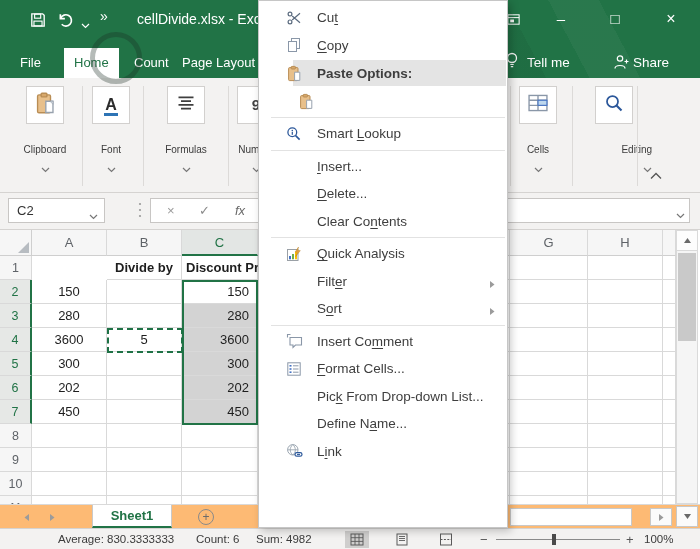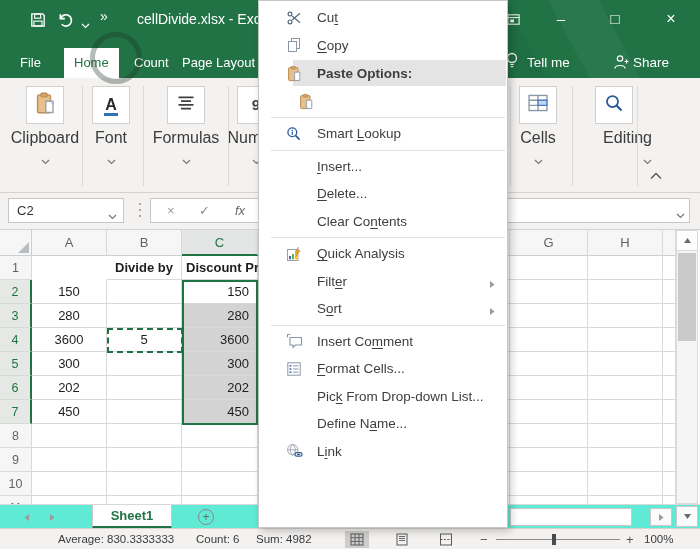--- a/index.html
+++ b/index.html
@@ -23,30 +23,30 @@
 .tab.active{background:#fff;color:#217346}
 .bulb{position:absolute;left:504px;top:51px;width:18px;height:22px}
 .tellme{position:absolute;left:527px;top:48px;height:30px;line-height:30px;color:#fff;font-size:13.5px}
 .person{position:absolute;left:613px;top:53px;width:18px;height:20px}
 .sharelb{position:absolute;left:633px;top:48px;height:30px;line-height:30px;color:#fff;font-size:13.5px}
 
 
 .ribbon{position:absolute;left:0;top:78px;width:700px;height:115px;background:#F3F2F1;border-bottom:1px solid #D5D3D1}
 .grp{position:absolute;top:8px;width:76px;text-align:center}
 .grp-btn{width:38px;height:38px;background:#fff;border:1px solid #D2D0CE;margin:0 auto;display:flex;align-items:center;justify-content:center}
-.grp-label{font-size:16px;color:#3B3B3B;margin-top:5px;white-space:nowrap}
+.grp-label{font-size:10px;color:#3B3B3B;margin-top:20px;white-space:nowrap}
 .grp-chev{margin-top:4px;height:8px}
 .gdiv{position:absolute;top:8px;width:1px;height:100px;background:#DCDAD8}
 .collapse{position:absolute;left:650px;top:88px;width:14px;height:10px}
 .font-A{font-weight:bold;font-size:16px;color:#2b2b2b;border-bottom:3px solid #2E74B5;line-height:1.05;padding:0 1px}
 .num-9{font-size:15px;color:#444;font-weight:bold}
 
 
 .frow{position:absolute;left:0;top:193px;width:700px;height:37px;background:#F3F2F1;border-bottom:1px solid #D5D3D1}
-.namebox{position:absolute;left:8px;top:5px;width:116px;height:25px;background:#fff;border:1px solid #C8C6C4;font-size:13px;color:#333;display:flex;align-items:center;padding-left:8px}
+.namebox{position:absolute;left:8px;top:5px;width:97px;height:25px;background:#fff;border:1px solid #C8C6C4;font-size:13px;color:#333;display:flex;align-items:center;padding-left:8px}
 .nb-chev{position:absolute;right:6px;top:9px;width:9px;height:7px}
 .fdots{position:absolute;left:137px;top:8px;width:8px;height:18px}
 .fxbar{position:absolute;left:150px;top:5px;width:540px;height:25px;background:#fff;border:1px solid #C8C6C4}
 .fi{position:absolute;top:0;height:23px;line-height:23px;color:#9A9A9A;font-size:13px}
 .fi.x{left:16px}.fi.ck{left:48px;color:#8a8a8a}.fi.fx{left:84px;font-style:italic;color:#6a6a6a}
 .fb-chev{position:absolute;left:676px;top:12px;width:10px;height:8px}
 
 
 .gpanel{position:absolute;top:230px;height:274px;background:#fff;overflow:hidden}
 #grid-left{left:0;width:258px}
@@ -66,21 +66,21 @@
 .cell.fill{background:#D3D3D3}
 .range-border{position:absolute;left:182px;top:50px;width:76px;height:145px;border:2px solid #217346;pointer-events:none;z-index:3}
 .ants{position:absolute;left:107px;top:98px;width:76px;height:25px;border:2px dashed #1E7145;pointer-events:none;z-index:3}
 
 
 .vscroll{position:absolute;left:676px;top:230px;width:22px;height:274px;background:#F5F5F5;border:1px solid #DADADA}
 .vs-up{position:absolute;left:0;top:0;width:20px;height:20px;background:#FDFDFD;border-bottom:1px solid #DADADA;display:flex;align-items:center;justify-content:center}
 .vs-thumb{position:absolute;left:1px;top:22px;width:18px;height:88px;background:#C9C9C9}
 
 
-.tabbar{position:absolute;left:0;top:504px;width:700px;height:24px;background:#5eead4;border-top:1px solid #D9D9D9}
+.tabbar{position:absolute;left:0;top:504px;width:700px;height:24px;background:#fdba74;border-top:1px solid #D9D9D9}
 .nav{position:absolute;top:6px;width:12px;height:12px;display:flex;align-items:center;justify-content:center}
 .nav.prev{left:20px}.nav.next{left:46px}
 .sheettab{position:absolute;left:92px;top:0;width:80px;height:23px;background:#fff;border:1px solid #C9C9C9;border-top:none;border-bottom:2px solid #217346;color:#217346;font-weight:bold;font-size:13px;text-align:center;line-height:21px}
 .addsheet{position:absolute;left:198px;top:4px;width:16px;height:16px;border:1px solid #8A8A8A;border-radius:50%;color:#6B6B6B;font-size:12px;line-height:14px;text-align:center}
 .hscroll{position:absolute;left:508px;top:0;width:168px;height:24px}
 .hs-thumb{position:absolute;left:2px;top:3px;width:122px;height:18px;background:#fff;border:1px solid #C8C8C8}
 .hs-right{position:absolute;left:142px;top:3px;width:22px;height:18px;background:#FBFBFB;border:1px solid #C8C8C8;display:flex;align-items:center;justify-content:center}
 .corner-down{position:absolute;left:676px;top:1px;width:22px;height:21px;background:#FBFBFB;border:1px solid #C8C8C8;display:flex;align-items:center;justify-content:center}
 
 

